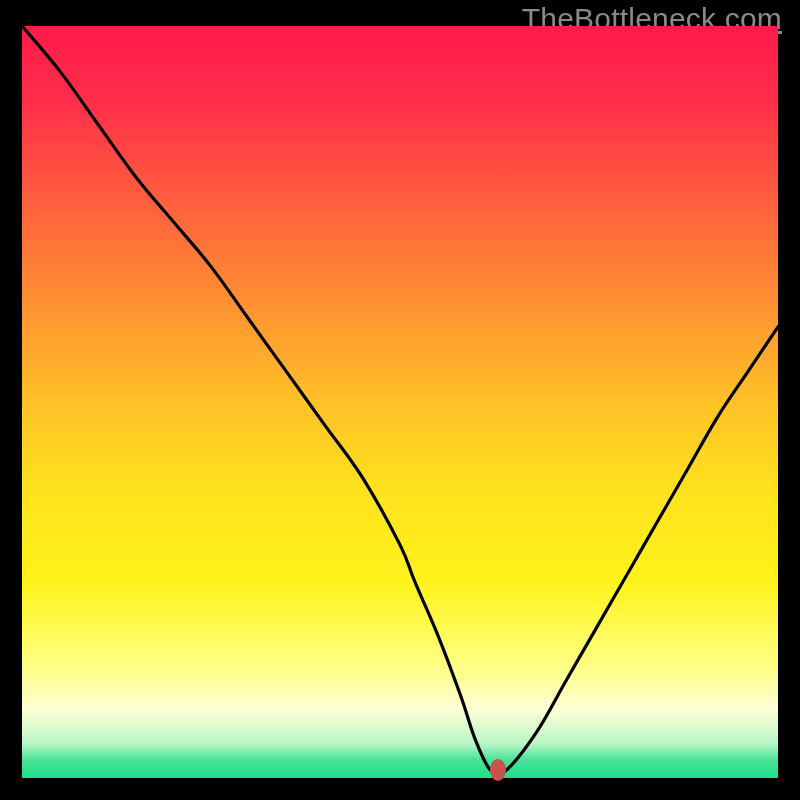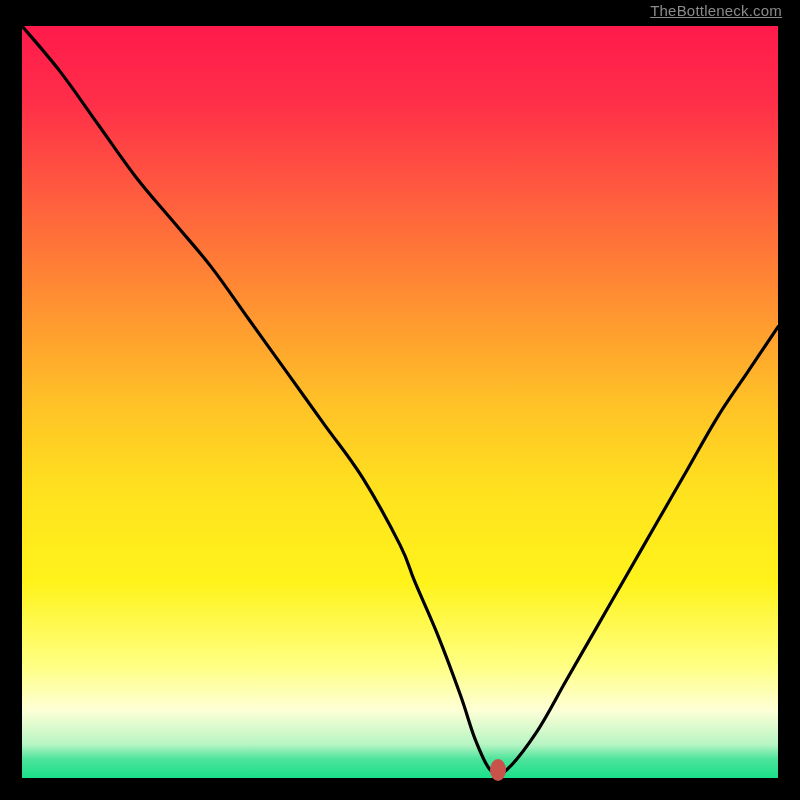--- a/index.html
+++ b/index.html
@@ -15,21 +15,21 @@
     position: relative;
     width: 800px;
     height: 800px;
     background: #000;
   }
   .watermark {
     position: absolute;
     top: 2px;
     right: 18px;
     color: #8a8a8a;
-    font-size: 15px;
+    font-size: 30px;
     font-weight: 500;
     letter-spacing: 0.2px;
     user-select: none;
     text-decoration: underline;
   }
   .plot {
     position: absolute;
     left: 22px;
     top: 26px;
     width: 756px;

